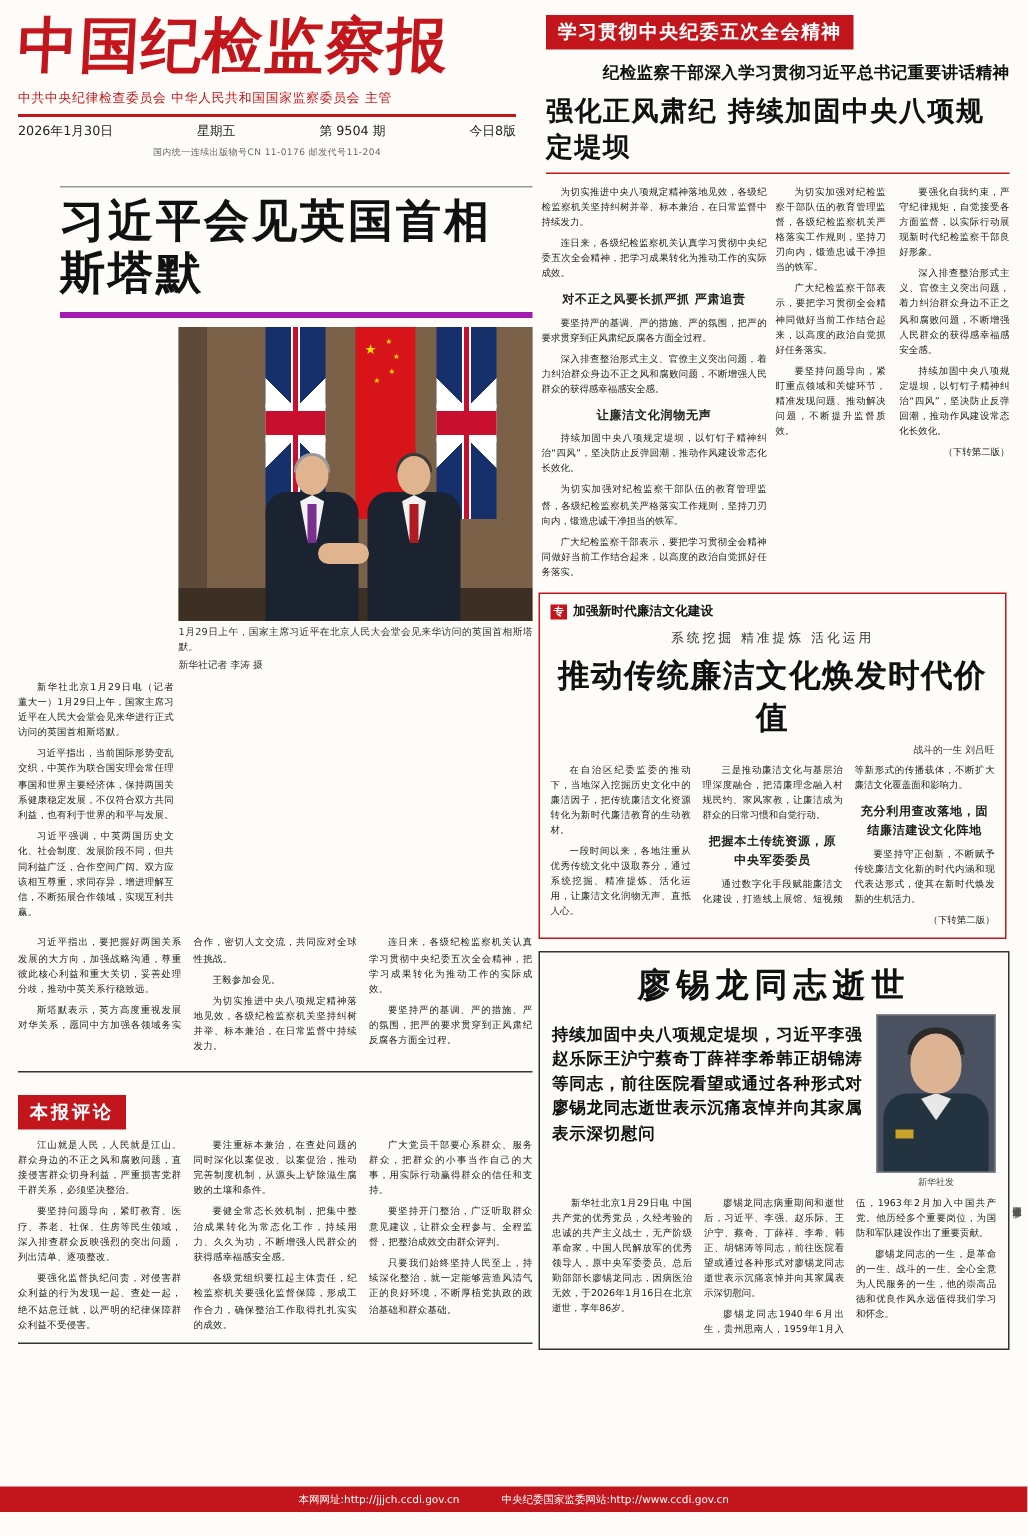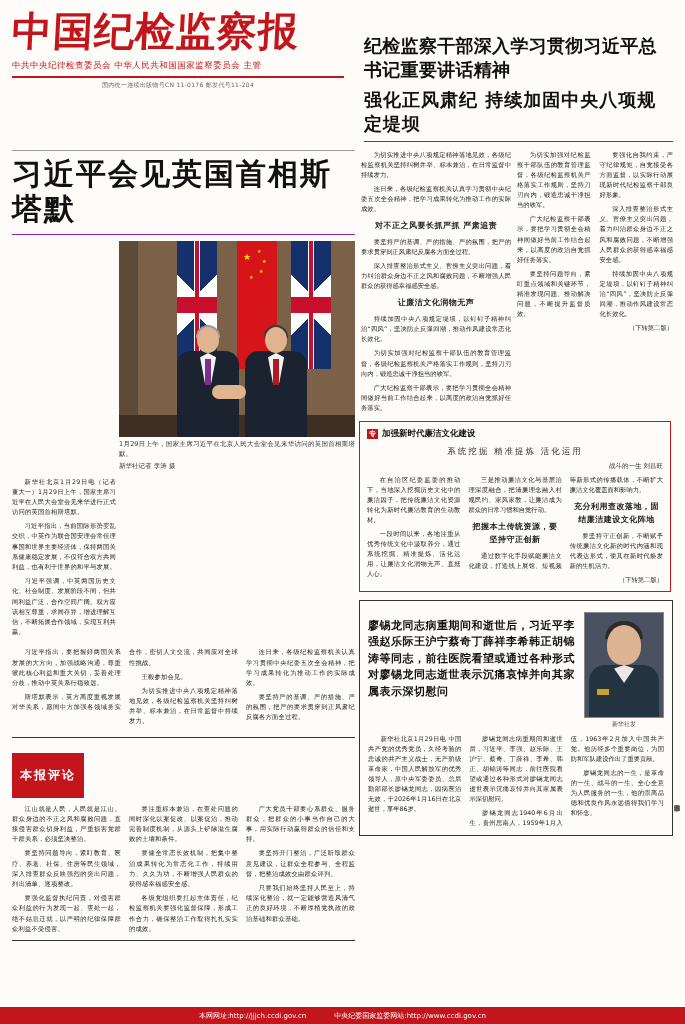--- a/index.html
+++ b/index.html
@@ -34,37 +34,37 @@
   }
   .mast-rule{border-top:2px solid #c2161c;margin-top:4px;width:332px;}
   .mast-meta{display:flex;justify-content:space-between;font-size:8.5px;margin-top:4px;width:332px;color:#222;}
   .mast-meta2{font-size:6px;color:#666;text-align:center;width:332px;margin-top:3px;letter-spacing:.3px;}
 
   .mast-right{flex:1;padding-left:12px;}
   .banner{
     background:#c2161c;color:#fff;font-weight:bold;font-size:12.5px;
     padding:3px 8px;display:inline-block;letter-spacing:1px;
   }
-  .head-a{font-size:18px;font-weight:bold;margin-top:24px;letter-spacing:.3px;color:#111;}
+  .head-a{font-size:11px;font-weight:bold;margin-top:8px;letter-spacing:.3px;color:#111;text-align:right;}
   .head-b{font-size:18px;font-weight:bold;margin-top:6px;letter-spacing:1px;color:#111;
           font-family:"DejaVu Serif","Liberation Serif",serif;}
   .byline{font-size:7.5px;text-align:right;margin-top:6px;color:#333;}
   .hr-red{border-top:1.5px solid #c2161c;margin-top:5px;}
 
   
   .body-grid{display:flex;margin-top:8px;}
   .col-left{width:352px;}
   .col-mid{width:150px;padding:0 6px;}
   .col-right{width:160px;}
 
   .headline-main{
     font-family:"DejaVu Serif","Liberation Serif",serif;
     font-size:30px;font-weight:bold;letter-spacing:2px;line-height:1.15;
-    border-top:1px solid #999;border-bottom:1px solid #a21caf;
-    padding:6px 0 8px;margin-bottom:6px;
+    border-top:1px solid #999;border-bottom:4px solid #a21caf;
+    padding:6px 0 8px;margin-bottom:6px;margin-left:28px;
   }
 
   .photo-wrap{float:right;width:236px;margin:0 0 6px 8px;}
   .photo{
     width:236px;height:196px;position:relative;overflow:hidden;
     background:linear-gradient(180deg,#6d5a46 0%,#8a6f55 40%,#6a5540 100%);
   }
   .pcap{font-size:6.5px;color:#333;margin-top:3px;line-height:1.5;text-align:justify;}
   .pcap2{font-size:6.5px;color:#333;margin-top:2px;}
 
@@ -118,57 +118,64 @@
   .box-kicker{text-align:center;font-size:8.5px;margin-top:6px;letter-spacing:2px;color:#333;}
   .box-title{text-align:center;font-family:"DejaVu Serif","Liberation Serif",serif;
              font-weight:bold;font-size:21px;letter-spacing:1px;margin-top:4px;}
   .box-by{text-align:right;font-size:6.5px;color:#333;margin-top:4px;}
 
   
   .comm{border-top:1.2px solid #333;border-bottom:1.2px solid #333;margin-top:10px;padding:7px 0 0;}
   .comm-title{font-family:"DejaVu Serif","Liberation Serif",serif;font-weight:bold;
               font-size:17px;text-align:center;letter-spacing:1px;color:#1a3a7a;}
   .stamp{display:inline-block;background:#c2161c;color:#fff;font-size:12px;font-weight:bold;
-         padding:14px 8px;margin:8px 0 6px;letter-spacing:2px;}
+         padding:3px 8px;margin:8px 0 6px;letter-spacing:2px;}
 
   
   .obit{border:1.2px solid #333;margin-top:8px;padding:7px 8px;}
   .obit-title{font-family:"DejaVu Serif","Liberation Serif",serif;font-weight:bold;
               font-size:22px;letter-spacing:4px;text-align:center;}
   .obit-sub{font-size:11px;font-weight:bold;line-height:1.5;margin-top:6px;letter-spacing:.5px;}
   .portrait{width:78px;height:104px;background:#4a5160;position:relative;overflow:hidden;border:1px solid #888;}
   .portrait .p-head{position:absolute;top:12px;left:50%;transform:translateX(-50%);
     width:34px;height:40px;border-radius:50% 50% 45% 45%;background:#ddb493;}
   .portrait .p-hair{position:absolute;top:8px;left:50%;transform:translateX(-50%);
     width:38px;height:18px;border-radius:19px 19px 0 0;background:#2b2b2b;}
   .portrait .p-body{position:absolute;bottom:0;left:50%;transform:translateX(-50%);
     width:70px;height:52px;background:#23333f;border-radius:16px 16px 0 0;}
   .portrait .p-coll{position:absolute;bottom:34px;left:50%;transform:translateX(-50%);
     width:20px;height:18px;background:#e8e8e8;clip-path:polygon(50% 0,100% 20%,50% 100%,0 20%);}
   .portrait .p-badge{position:absolute;bottom:22px;left:12px;width:12px;height:6px;background:#c9a227;}
   .p-cap{font-size:6px;color:#444;text-align:center;margin-top:2px;}
 
   
-  .footer{position:absolute;left:0;right:0;bottom:0;height:17px;background:#c2161c;color:#fff;
+  .footer{position:absolute;left:0;right:0;bottom:16px;height:17px;background:#c2161c;color:#fff;
           font-size:7px;display:flex;align-items:center;justify-content:center;gap:28px;}
   .vert{writing-mode:vertical-rl;}
 </style>
 </head>
 <body>
 
 <div class="page">
 
   <div class="masthead">
     <div class="mast-left">
       <div class="mast-title">中国纪检监察报</div>
       <div class="mast-sub">中共中央纪律检查委员会  中华人民共和国国家监察委员会  主管</div>
       <div class="mast-rule"></div>
+      <div class="mast-meta">
+        <span>2026年1月30日</span>
+        <span>星期五</span>
+        <span>第 9504 期</span>
+        <span>今日8版</span>
+      </div>
       <div class="mast-meta2">国内统一连续出版物号CN 11-0176    邮发代号11-204</div>
     </div>
     <div class="mast-right">
+      <div class="banner">学习贯彻中央纪委五次全会精神</div>
       <div class="head-a">纪检监察干部深入学习贯彻习近平总书记重要讲话精神</div>
       <div class="head-b">强化正风肃纪  持续加固中央八项规定堤坝</div>
       <div class="hr-red"></div>
     </div>
   </div>
 
   <div class="body-grid">
 
     <div class="col-left">
       <div class="headline-main">习近平会见英国首相斯塔默</div>
@@ -252,37 +259,39 @@
         <p>为切实加强对纪检监察干部队伍的教育管理监督，各级纪检监察机关严格落实工作规则，坚持刀刃向内，锻造忠诚干净担当的铁军。</p>
         <p>广大纪检监察干部表示，要把学习贯彻全会精神同做好当前工作结合起来，以高度的政治自觉抓好任务落实。</p>
       </div>
 
       <div class="box-red" style="margin-left:-2px;width:296px;">
         <div class="box-tag">
           <span class="tagmark">专</span>
           <span>加强新时代廉洁文化建设</span>
         </div>
         <div class="box-kicker">系统挖掘  精准提炼  活化运用</div>
+        <div class="box-title">推动传统廉洁文化焕发时代价值</div>
         <div class="box-by">战斗的一生  刘吕旺</div>
         <div class="rc-txt col3" style="margin-top:4px;">
           <p>在自治区纪委监委的推动下，当地深入挖掘历史文化中的廉洁因子，把传统廉洁文化资源转化为新时代廉洁教育的生动教材。</p>
           <p>一段时间以来，各地注重从优秀传统文化中汲取养分，通过系统挖掘、精准提炼、活化运用，让廉洁文化润物无声、直抵人心。</p>
           <p>三是推动廉洁文化与基层治理深度融合，把清廉理念融入村规民约、家风家教，让廉洁成为群众的日常习惯和自觉行动。</p>
-          <div class="sub-h">把握本土传统资源，要坚持守正创新</div>
+          <div class="sub-h">把握本土传统资源，原中央军委委员</div>
           <p>通过数字化手段赋能廉洁文化建设，打造线上展馆、短视频等新形式的传播载体，不断扩大廉洁文化覆盖面和影响力。</p>
           <div class="sub-h">充分利用查改落地，固结廉洁建设文化阵地</div>
           <p>要坚持守正创新，不断赋予传统廉洁文化新的时代内涵和现代表达形式，使其在新时代焕发新的生机活力。</p>
           <p style="text-indent:0;text-align:right;">（下转第二版）</p>
         </div>
       </div>
 
       <div class="obit" style="margin-left:-2px;width:296px;">
+        <div class="obit-title">廖锡龙同志逝世</div>
         <div style="display:flex;gap:8px;margin-top:4px;">
           <div style="flex:1;">
-            <div class="obit-sub">廖锡龙同志病重期间和逝世后，习近平李强赵乐际王沪宁蔡奇丁薛祥李希韩正胡锦涛等同志，前往医院看望或通过各种形式对廖锡龙同志逝世表示沉痛哀悼并向其家属表示深切慰问</div>
+            <div class="obit-sub">持续加固中央八项规定堤坝，习近平李强赵乐际王沪宁蔡奇丁薛祥李希韩正胡锦涛等同志，前往医院看望或通过各种形式对廖锡龙同志逝世表示沉痛哀悼并向其家属表示深切慰问</div>
           </div>
           <div>
             <div class="portrait">
               <div class="p-body"></div>
                 <div class="p-coll"></div>
                 <div class="p-badge"></div>
               <div class="p-hair"></div>
                 <div class="p-head"></div>
             </div>
             <div class="p-cap">新华社发</div>

